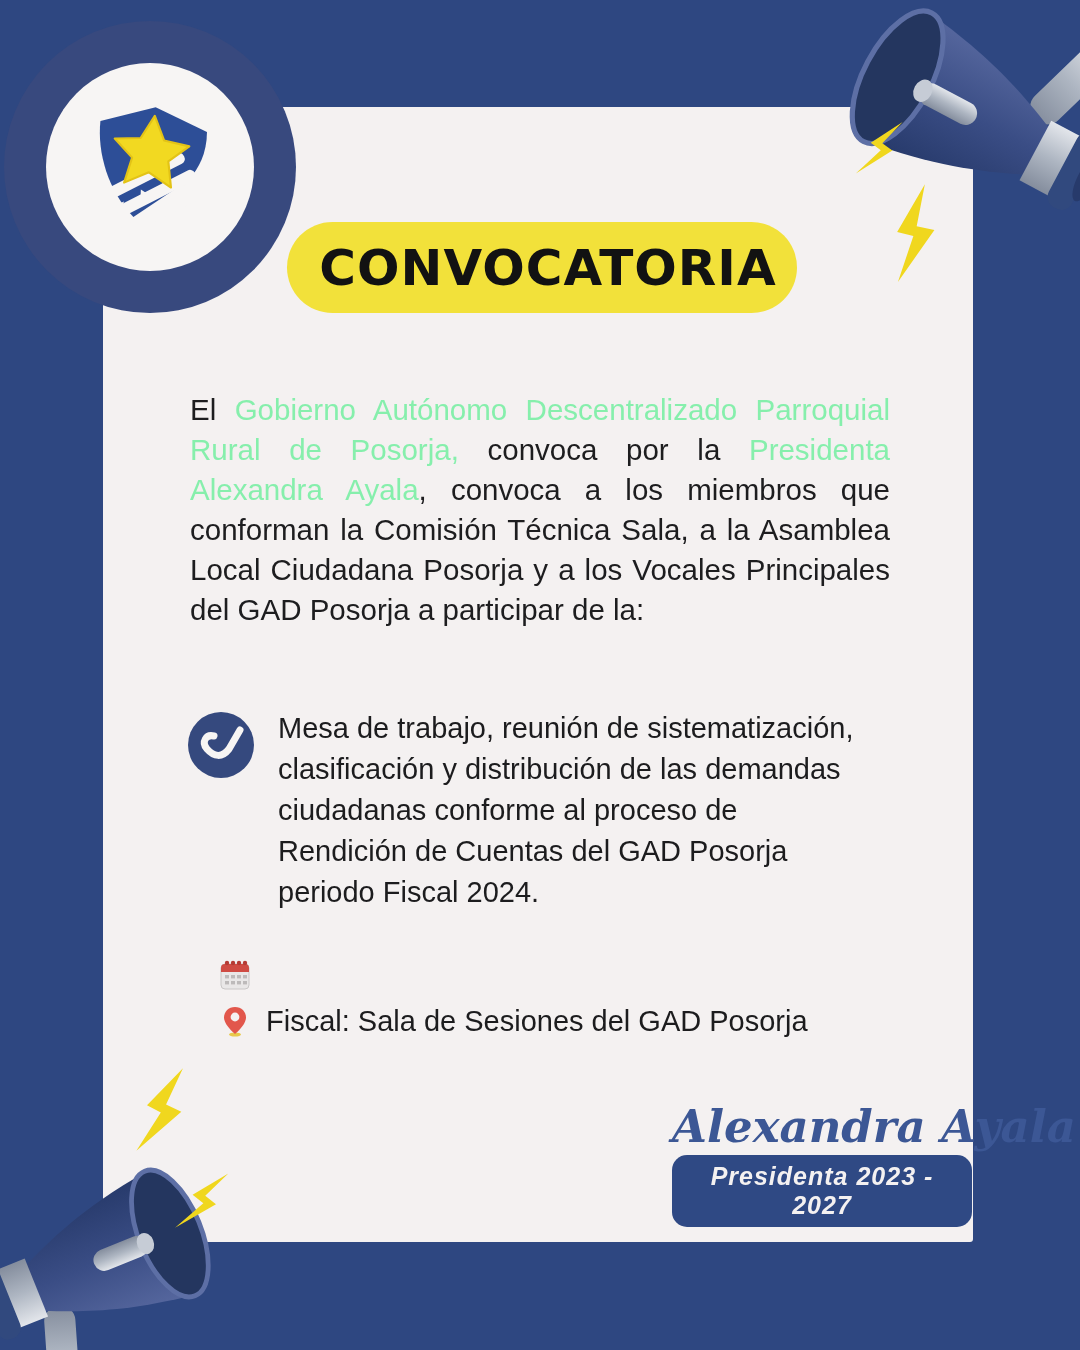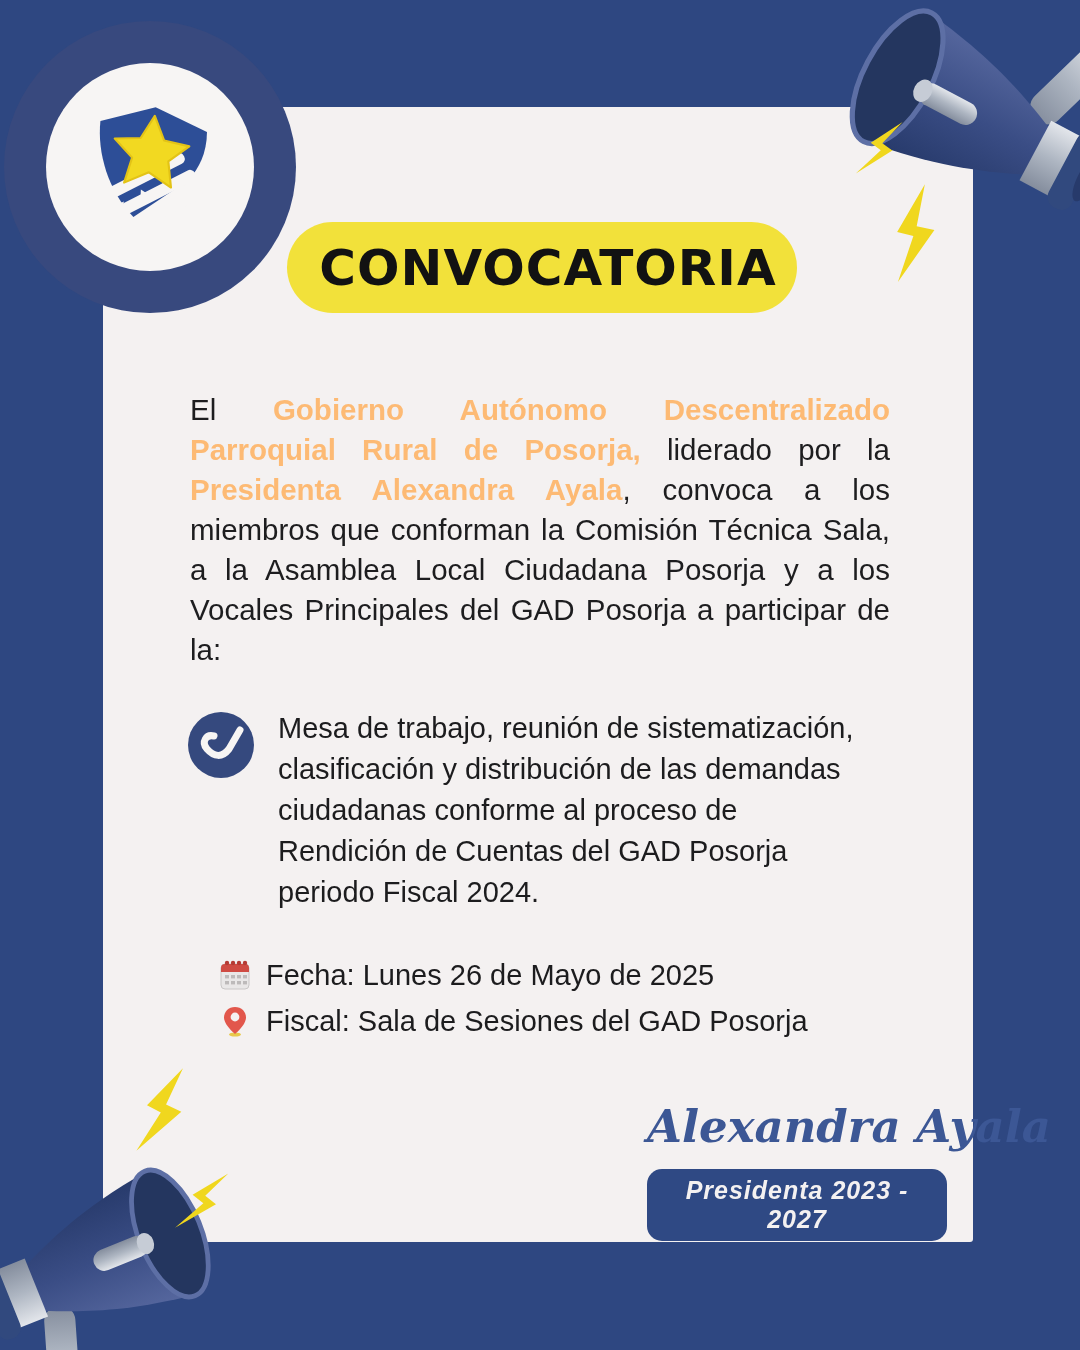--- a/index.html
+++ b/index.html
@@ -11,35 +11,35 @@
   .logo-ring{position:absolute;left:4px;top:21px;width:292px;height:292px;border-radius:50%;background:#38497e;}
   .logo-circle{position:absolute;left:46px;top:63px;width:208px;height:208px;border-radius:50%;background:#f7f5f4;
                display:flex;align-items:center;justify-content:center;}
   
   .pill{position:absolute;left:287px;top:222px;width:510px;height:91px;border-radius:46px;background:#f2e13a;
         display:flex;align-items:center;justify-content:center;}
   .pill span{font-family:"DejaVu Sans",sans-serif;font-weight:800;font-size:50px;letter-spacing:1px;color:#121212;margin-left:12px;}
   
   .intro{position:absolute;left:190px;top:360px;width:700px;font-size:29.5px;line-height:40px;color:#1d1d1f;
          text-align:justify;}
-  .intro strong{font-weight:bold;color:#fdba74;}
+  .intro strong{font-weight:normal;color:#86efac;}
   
   .agenda{position:absolute;left:188px;top:708px;width:700px;display:flex;align-items:flex-start;}
   .check-badge{flex:0 0 auto;width:66px;height:66px;margin-top:4px;}
   .agenda-text{margin-left:24px;font-size:29px;line-height:41px;color:#1c1c1e;}
   
   .details{position:absolute;left:220px;top:952px;width:640px;}
   .detail-row{display:flex;align-items:center;height:46px;}
   .detail-icon{flex:0 0 30px;width:30px;height:32px;margin-right:16px;}
   .detail-label{font-size:29px;color:#1c1c1e;}
   
-  .signature{position:absolute;left:647px;top:1100px;width:300px;text-align:center;}
+  .signature{position:absolute;left:672px;top:1100px;width:300px;text-align:center;}
   .sig-name{font-family:"DejaVu Serif",serif;font-style:italic;font-weight:bold;font-size:45px;color:#3c5795;
             white-space:nowrap;}
-  .sig-badge{margin-top:16px;display:inline-block;background:#2f4984;border-radius:15px;padding:7px 20px;}
+  .sig-badge{margin-top:2px;display:inline-block;background:#2f4984;border-radius:15px;padding:7px 20px;}
   .sig-badge span{font-style:italic;font-weight:bold;font-size:25px;color:#f4f1f1;letter-spacing:1px;}
   
   .mega-tr{position:absolute;left:848px;top:-20px;width:260px;height:280px;transform:rotate(28deg);}
   .mega-bl{position:absolute;left:-28px;top:1140px;width:240px;height:250px;transform:rotate(-22deg) scale(-1,-1);}
   .bolt{position:absolute;}
   .bolt svg{display:block;width:100%;height:100%;}
   .bolt-tr-1{left:840px;top:118px;width:80px;height:62px;transform:rotate(12deg);}
   .bolt-tr-2{left:885px;top:185px;width:62px;height:95px;transform:rotate(-8deg);}
   .bolt-bl-1{left:135px;top:1055px;width:58px;height:110px;transform:rotate(6deg);}
   .bolt-bl-2{left:160px;top:1168px;width:85px;height:68px;transform:rotate(14deg);}
@@ -130,21 +130,21 @@
         </g>
         <polygon points="70,22 81,44 105,47 87,63 92,87 70,75 48,87 53,63 35,47 59,44" fill="#f2d921" stroke="#e3c316" stroke-width="2" stroke-linejoin="round"></polygon>
       </g>
     </svg>
   </div>
 
   <div class="pill">
     <span>CONVOCATORIA</span>
   </div>
 
-  <p class="intro"><span>El </span><strong>Gobierno Autónomo Descentralizado Parroquial Rural de Posorja,</strong><span> liderado por la </span><strong>Presidenta Alexandra Ayala</strong><span>, convoca a los miembros que conforman la Comisión Técnica Sala, a la Asamblea Local Ciudadana Posorja y a los Vocales Principales del GAD Posorja a participar de la:</span></p>
+  <p class="intro"><span>El </span><strong>Gobierno Autónomo Descentralizado Parroquial Rural de Posorja,</strong><span> convoca por la </span><strong>Presidenta Alexandra Ayala</strong><span>, convoca a los miembros que conforman la Comisión Técnica Sala, a la Asamblea Local Ciudadana Posorja y a los Vocales Principales del GAD Posorja a participar de la:</span></p>
 
   <div class="agenda">
     <div class="check-badge">
       <svg viewBox="0 0 66 66" width="66" height="66">
         <circle cx="33" cy="33" r="33" fill="#35497e"></circle>
         <path d="M26,24 C18,22 13,30 19,37 C26,45 34,46 41,37 L52,18" fill="none" stroke="#f7f5f4" stroke-width="7" stroke-linecap="round" stroke-linejoin="round"></path>
       </svg>
     </div>
     <div class="agenda-text">Mesa de trabajo, reunión de sistematización,<br>clasificación y distribución de las demandas<br>ciudadanas conforme al proceso de<br>Rendición de Cuentas del GAD Posorja<br>periodo Fiscal 2024.</div>
   </div>
@@ -164,21 +164,20 @@
               <rect x="11" y="16" width="4" height="3.4"></rect>
             <rect x="17" y="16" width="4" height="3.4"></rect>
               <rect x="23" y="16" width="4" height="3.4"></rect>
             <rect x="5" y="22" width="4" height="3.4"></rect>
               <rect x="11" y="22" width="4" height="3.4"></rect>
             <rect x="17" y="22" width="4" height="3.4"></rect>
               <rect x="23" y="22" width="4" height="3.4"></rect>
           </g>
         </svg>
       </span>
-      <span class="detail-label">Fecha: Lunes 26 de Mayo de 2025</span>
     </div>
     <div class="detail-row">
       <span class="detail-icon">
         <svg viewBox="0 0 30 32" width="30" height="32">
           <ellipse cx="15" cy="29.5" rx="6" ry="2" fill="#e8c94c"></ellipse>
           <path d="M15,2 C8.5,2 4,6.8 4,12.5 C4,20 15,29 15,29 C15,29 26,20 26,12.5 C26,6.8 21.5,2 15,2 Z" fill="#e2574c"></path>
           <circle cx="15" cy="12" r="4.4" fill="#f4f1f1"></circle>
         </svg>
       </span>
       <span class="detail-label">Fiscal: Sala de Sesiones del GAD Posorja</span>

